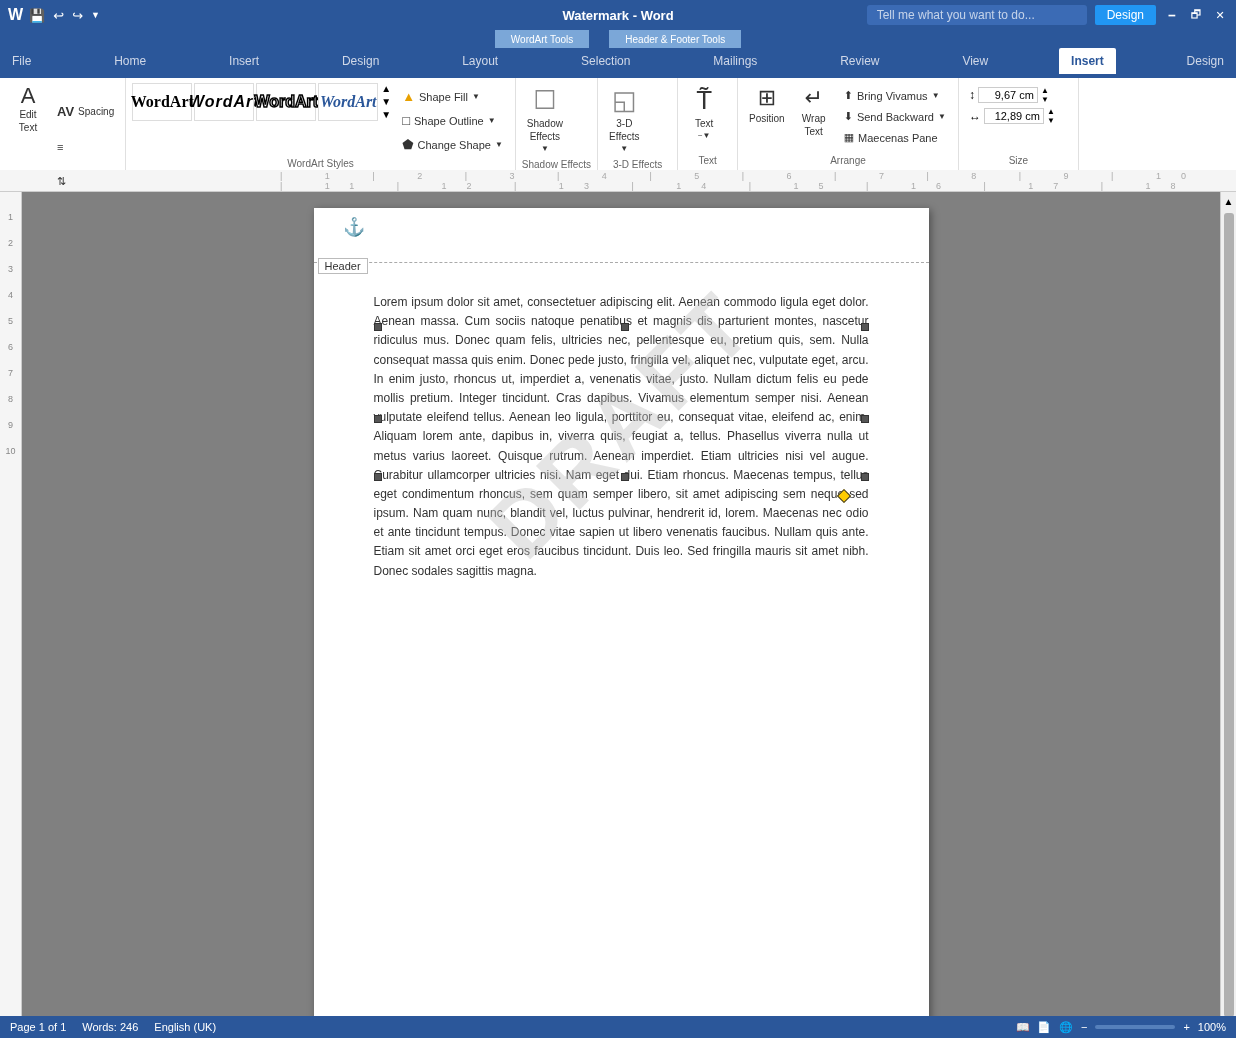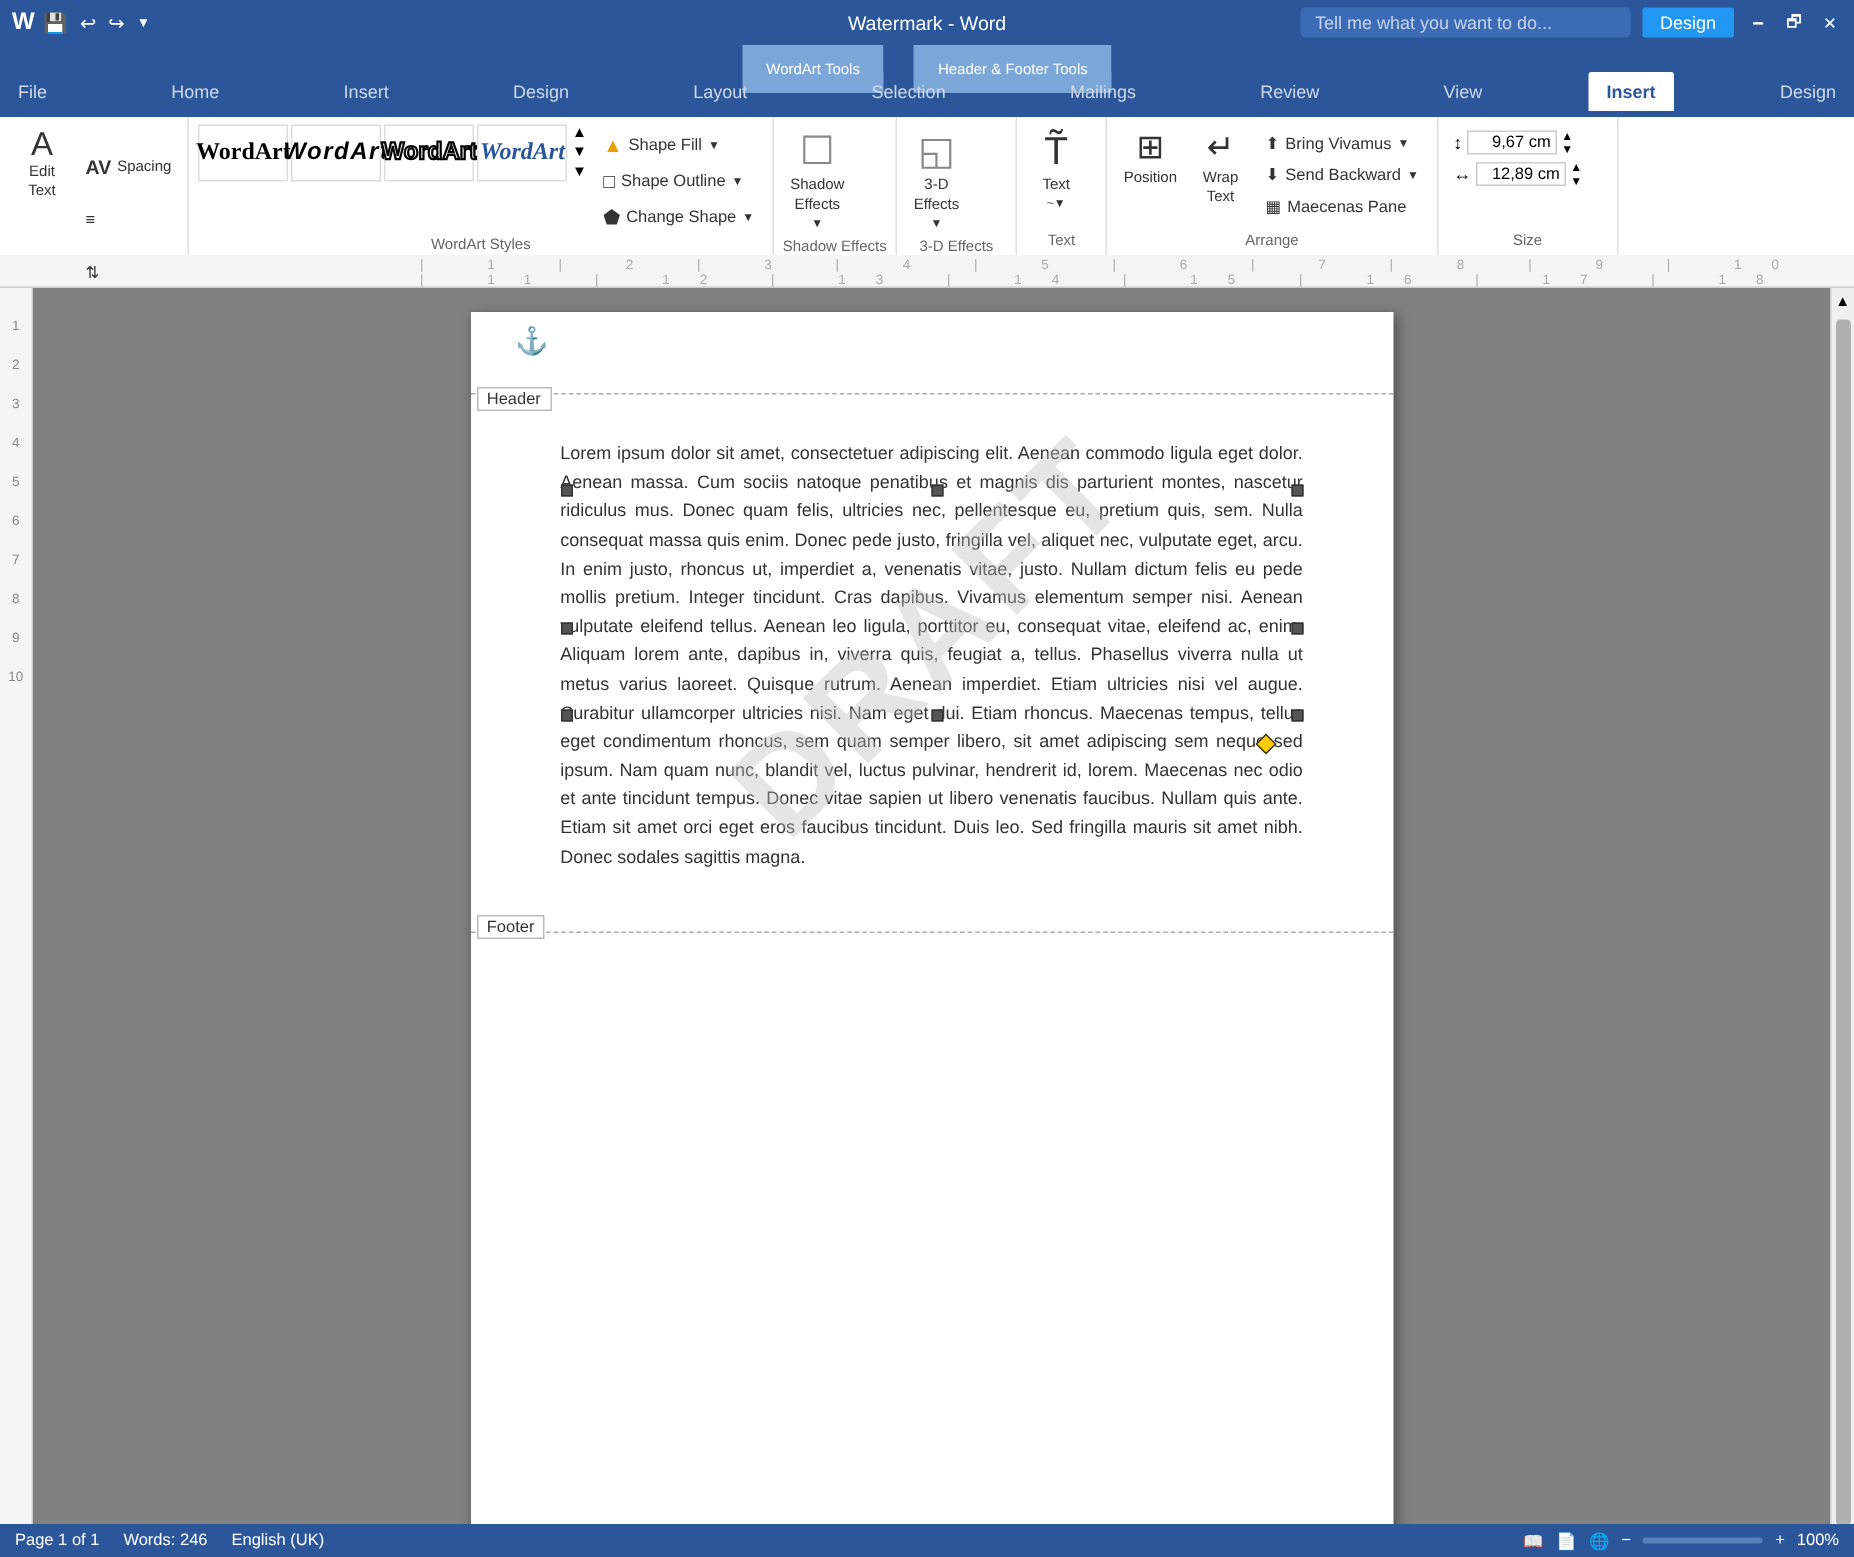--- a/index.html
+++ b/index.html
@@ -9,21 +9,21 @@
     .title-bar {
       height: 30px;
       background: #2b579a;
       display: flex;
       align-items: center;
       justify-content: space-between;
       padding: 0 8px;
       color: white;
     }
     .title-bar-left { display: flex; align-items: center; gap: 6px; }
-    .title-bar-center { font-size: 13px; font-weight: 400; position: absolute; left: 50%; transform: translateX(-50%); }
+    .title-bar-center { font-size: 13px; font-weight: 700; position: absolute; left: 50%; transform: translateX(-50%); }
     .title-btn { width: 16px; height: 16px; cursor: pointer; display: flex; align-items: center; justify-content: center; font-size: 11px; color: white; }
     .ribbon-tab {
       padding: 5px 12px;
       font-size: 12px;
       color: #d0d8e8;
       cursor: pointer;
       border-radius: 2px 2px 0 0;
       height: 26px;
       display: flex;
       align-items: center;
@@ -280,21 +280,21 @@
     .ctx-label-row {
       display: flex;
       background: #2b579a;
       height: 18px;
     }
     .ctx-label {
       font-size: 10px;
       color: white;
       background: #7ba7d8;
       padding: 2px 16px;
-      height: 32px;
+      height: 18px;
       display: flex;
       align-items: center;
     }
 
     .size-input {
       width: 60px;
       font-size: 11px;
       border: 1px solid #ccc;
       padding: 1px 3px;
       text-align: right;
@@ -571,23 +571,20 @@
           <div style="position:absolute; bottom:120px; left:50%; width:8px; height:8px; background:#555; border:1px solid #333;"></div>
           <div style="position:absolute; top:45%; left:60px; width:8px; height:8px; background:#555; border:1px solid #333;"></div>
           <div style="position:absolute; top:45%; right:60px; width:8px; height:8px; background:#555; border:1px solid #333;"></div>
 
           <div style="position:absolute; bottom:100px; right:80px; width:10px; height:10px; background:#ffcc00; border:1px solid #333; transform:rotate(45deg);"></div>
         </div>
 
         <p style="text-align:justify; font-size:12px; line-height:1.6; color:#333;">Lorem ipsum dolor sit amet, consectetuer adipiscing elit. Aenean commodo ligula eget dolor. Aenean massa. Cum sociis natoque penatibus et magnis dis parturient montes, nascetur ridiculus mus. Donec quam felis, ultricies nec, pellentesque eu, pretium quis, sem. Nulla consequat massa quis enim. Donec pede justo, fringilla vel, aliquet nec, vulputate eget, arcu. In enim justo, rhoncus ut, imperdiet a, venenatis vitae, justo. Nullam dictum felis eu pede mollis pretium. Integer tincidunt. Cras dapibus. Vivamus elementum semper nisi. Aenean vulputate eleifend tellus. Aenean leo ligula, porttitor eu, consequat vitae, eleifend ac, enim. Aliquam lorem ante, dapibus in, viverra quis, feugiat a, tellus. Phasellus viverra nulla ut metus varius laoreet. Quisque rutrum. Aenean imperdiet. Etiam ultricies nisi vel augue. Curabitur ullamcorper ultricies nisi. Nam eget dui. Etiam rhoncus. Maecenas tempus, tellus eget condimentum rhoncus, sem quam semper libero, sit amet adipiscing sem neque sed ipsum. Nam quam nunc, blandit vel, luctus pulvinar, hendrerit id, lorem. Maecenas nec odio et ante tincidunt tempus. Donec vitae sapien ut libero venenatis faucibus. Nullam quis ante. Etiam sit amet orci eget eros faucibus tincidunt. Duis leo. Sed fringilla mauris sit amet nibh. Donec sodales sagittis magna.</p>
       </div>
 
-      <div class="doc-footer-zone">
-        <div class="footer-label">Footer</div>
-      </div>
 
     </div>
   </div>
 
   <div style="width:16px; background:#f0f0f0; border-left:1px solid #ccc; display:flex; flex-direction:column; align-items:center;">
     <div style="font-size:10px; cursor:pointer; padding:4px;">▲</div>
     <div style="flex:1; width:10px; background:#b0b0b0; border-radius:3px; margin:2px;"></div>
     <div style="font-size:10px; cursor:pointer; padding:4px;">▼</div>
   </div>
 </div>

